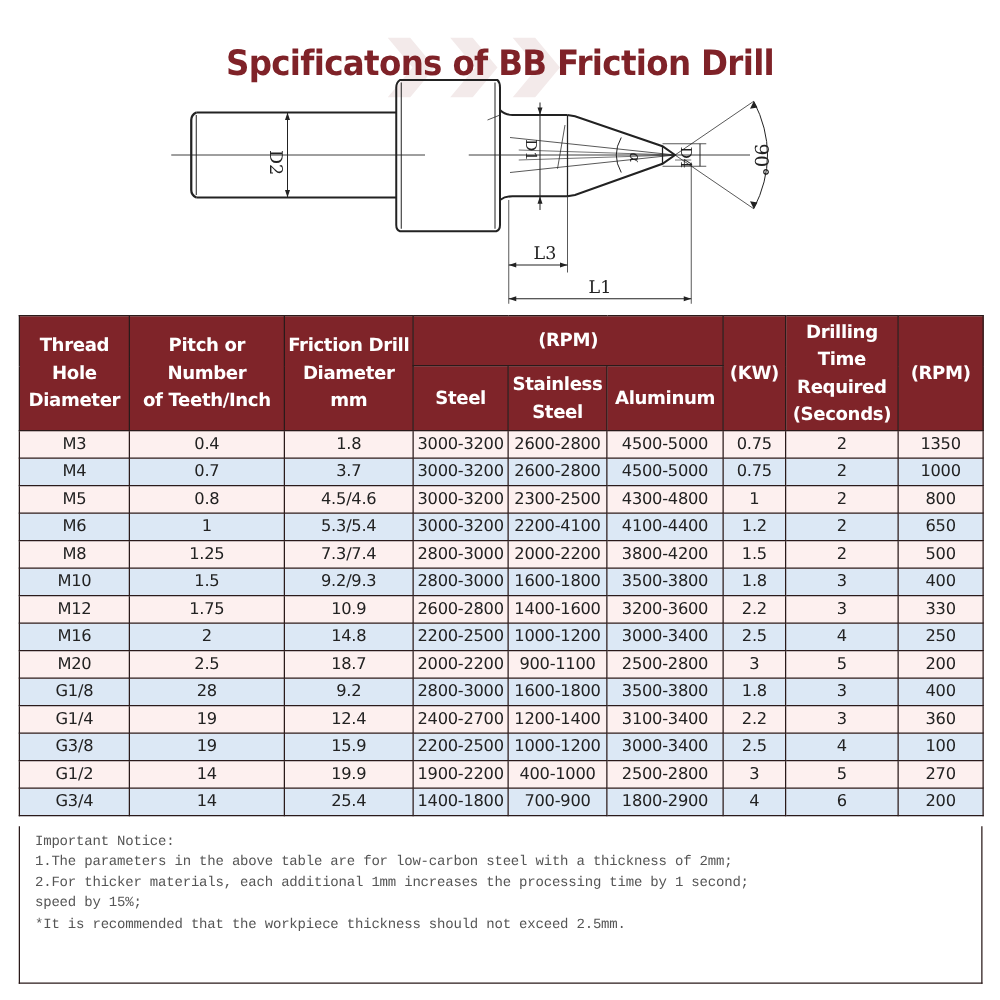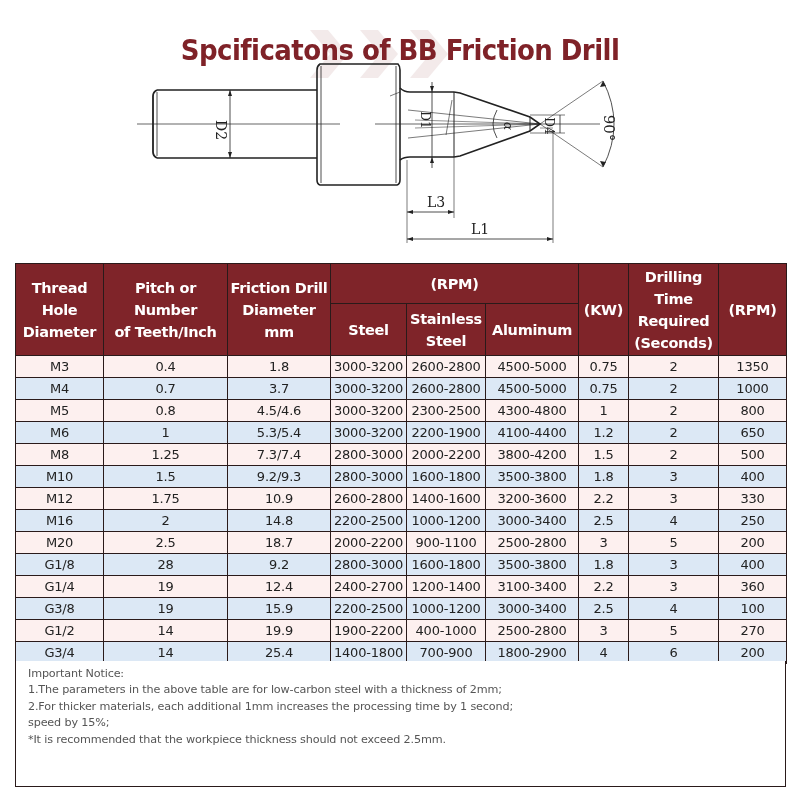--- a/index.html
+++ b/index.html
@@ -10,40 +10,40 @@
   .title-bg { position: absolute; left: 310px; top: 6px; width: 180px; height: 48px; }
   .title {
     position: absolute; left: 0; top: 10px; width: 800px; text-align: center;
     font-family: "DejaVu Sans", sans-serif; font-weight: bold; font-size: 28px;
     color: #7f2228; letter-spacing: -0.6px; transform: scaleX(0.93); transform-origin: center;
   }
 
   .drawing { position: absolute; left: 0; top: 55px; width: 800px; height: 200px; }
 
   table.spec {
-    position: absolute; left: 15px; top: 263px; width: 771px;
+    position: absolute; left: 15px; top: 252px; width: 771px;
     border-collapse: collapse; table-layout: fixed;
     font-family: "DejaVu Sans", sans-serif;
   }
   table.spec th, table.spec td { border: 1.5px solid #2a1a1a; text-align: center; vertical-align: middle; }
   table.spec th {
     background: #7f2429; color: #ffffff; font-weight: bold; font-size: 14.5px; line-height: 22px;
     letter-spacing: -0.3px;
   }
   table.spec td { height: 22px; font-size: 13px; color: #222; letter-spacing: -0.2px; padding: 0; }
   tr.pink td { background: #fdf0ef; }
   tr.blue td { background: #dce8f5; }
 
   .notice {
     position: absolute; left: 15px; top: 661px; width: 771px; height: 126px;
     border: 1.5px solid #2a1a1a; border-top: none; background: #ffffff;
     padding: 5px 0 0 12px; font-size: 11.2px; color: #555; line-height: 16.4px;
     letter-spacing: -0.15px;
   }
-  .notice div { white-space: nowrap; }
+  .notice div { white-space: nowrap; font-family: Liberation Mono, monospace; }
 </style>
 </head>
 <body>
 
 <div class="title-wrap">
   <svg class="title-bg" viewBox="0 0 180 48">
     <g fill="#f3eaea">
       <polygon points="0,0 18,0 38,24 18,48 0,48 20,24"></polygon>
       <polygon points="50,0 68,0 88,24 68,48 50,48 70,24"></polygon>
       <polygon points="100,0 118,0 138,24 118,48 100,48 120,24"></polygon>
@@ -204,21 +204,21 @@
         <td>4300-4800</td>
         <td>1</td>
         <td>2</td>
         <td>800</td>
       </tr>
       <tr class="blue">
         <td>M6</td>
         <td>1</td>
         <td>5.3/5.4</td>
         <td>3000-3200</td>
-        <td>2200-1900</td>
+        <td>2200-4100</td>
         <td>4100-4400</td>
         <td>1.2</td>
         <td>2</td>
         <td>650</td>
       </tr>
       <tr class="pink">
         <td>M8</td>
         <td>1.25</td>
         <td>7.3/7.4</td>
         <td>2800-3000</td>

